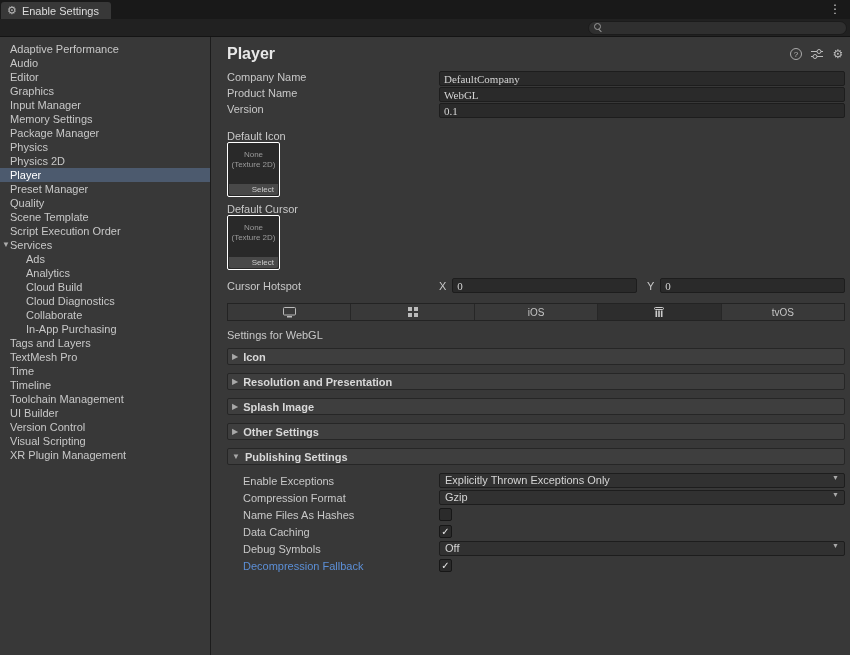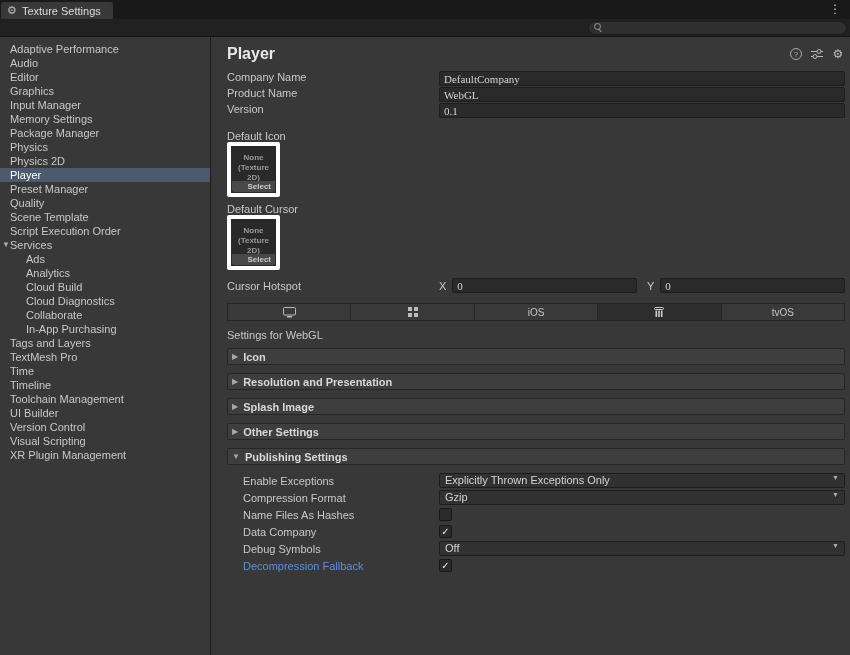--- a/index.html
+++ b/index.html
@@ -40,21 +40,21 @@
 
   
   .form-row { display:flex; height:15px; margin-bottom:1px; }
   .flabel { width:212px; flex-shrink:0; color:#C8C8C8; }
   .tfield { flex:1; height:15px; background:#2A2A2A; border:1px solid #1D1D1D; border-radius:2px; color:#D4D4D4; font-size:11px; padding:0 4px; font-family:Liberation Serif, serif; outline:none; }
 
   
   .obj-row { display:flex; justify-content:space-between; align-items:flex-start;flex-direction:column; }
   .obj-row.first { margin-top:12px; }
   .obj-row.second { margin-top:6px; }
-  .obj-box { position:relative; width:53px; height:55px; background:#292929; border:4px solid #ffffff; border-radius:2px; flex-shrink:0; cursor:default;font-weight:bold; }
+  .obj-box { position:relative; width:53px; height:55px; background:#292929; border:1px solid #ffffff; border-radius:2px; flex-shrink:0; cursor:default; }
   .obj-none { font-size:8px; color:#9A9A9A; text-align:center; padding-top:7px; line-height:10px; }
   .obj-select { position:absolute; bottom:1px; left:1px; right:1px; height:11px; background:#484848; color:#CCCCCC; font-size:8px; text-align:right; padding-right:4px; line-height:11px; border-radius:0 0 2px 2px; }
 
   
   .hotspot-row { display:flex; align-items:center; height:15px; margin-top:8px; }
   .hs-groups { flex:1; display:flex; gap:10px; }
   .hs-group { flex:1; display:flex; align-items:center; gap:6px; }
   .axis { color:#C8C8C8; }
 
   
@@ -79,21 +79,21 @@
   .checkbox { width:13px; height:13px; background:#2B2B2B; border:1px solid #171717; border-radius:2px; color:#E8E8E8; font-size:10px; line-height:11px; text-align:center; cursor:default; }
 </style>
 </head>
 <body>
 
 <div>
 
   <div class="titlebar">
     <div class="titletab">
       <span class="gear-glyph">⚙</span>
-      <span>Texture Settings</span>
+      <span>Enable Settings</span>
     </div>
     <div class="kebab">⋮</div>
   </div>
 
   <div class="toolbar">
     <div class="searchbox">
       <span class="mag"></span>
       <input class="search-input" value="" style="">
     </div>
   </div>
@@ -396,21 +396,21 @@
           <div class="dropdown">
             <span>Gzip</span>
             <span class="dd-arrow">▼</span>
           </div>
         </div>
         <div class="pub-row">
           <div class="pub-label">Name Files As Hashes</div>
           <div class="checkbox"></div>
         </div>
         <div class="pub-row">
-          <div class="pub-label">Data Company</div>
+          <div class="pub-label">Data Caching</div>
           <div class="checkbox">✓</div>
         </div>
         <div class="pub-row">
           <div class="pub-label">Debug Symbols</div>
           <div class="dropdown">
             <span>Off</span>
             <span class="dd-arrow">▼</span>
           </div>
         </div>
         <div class="pub-row">

